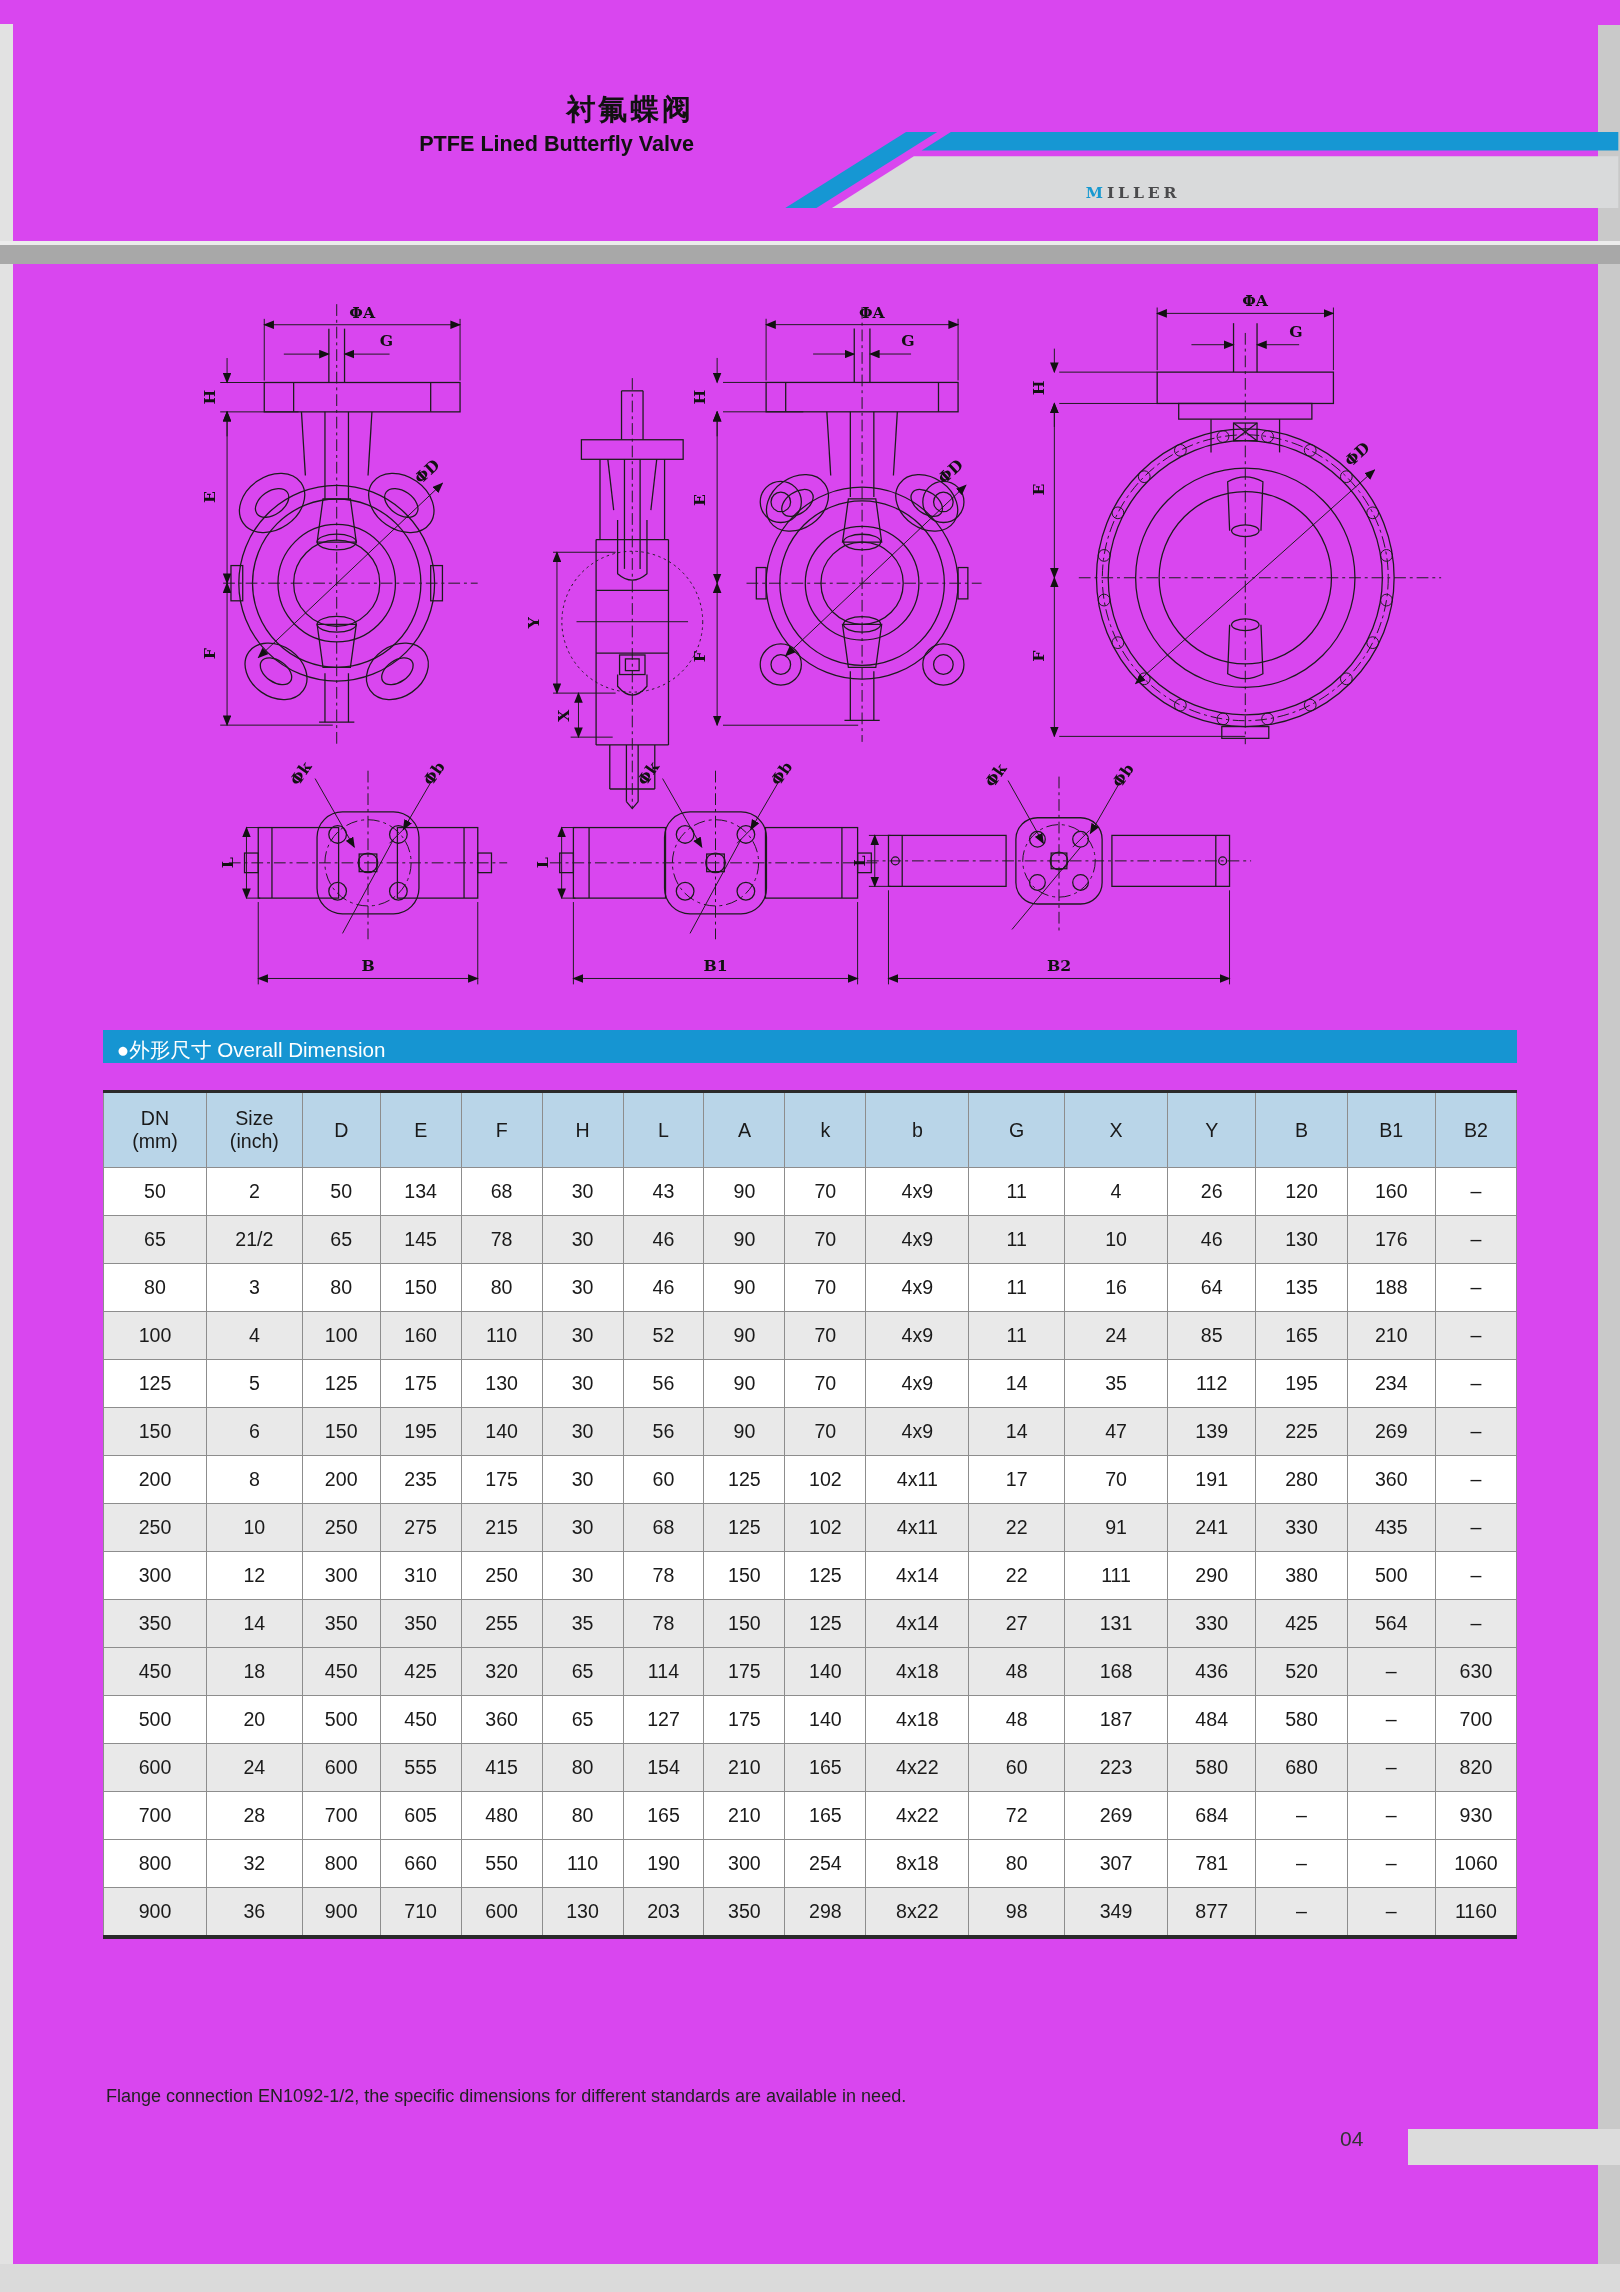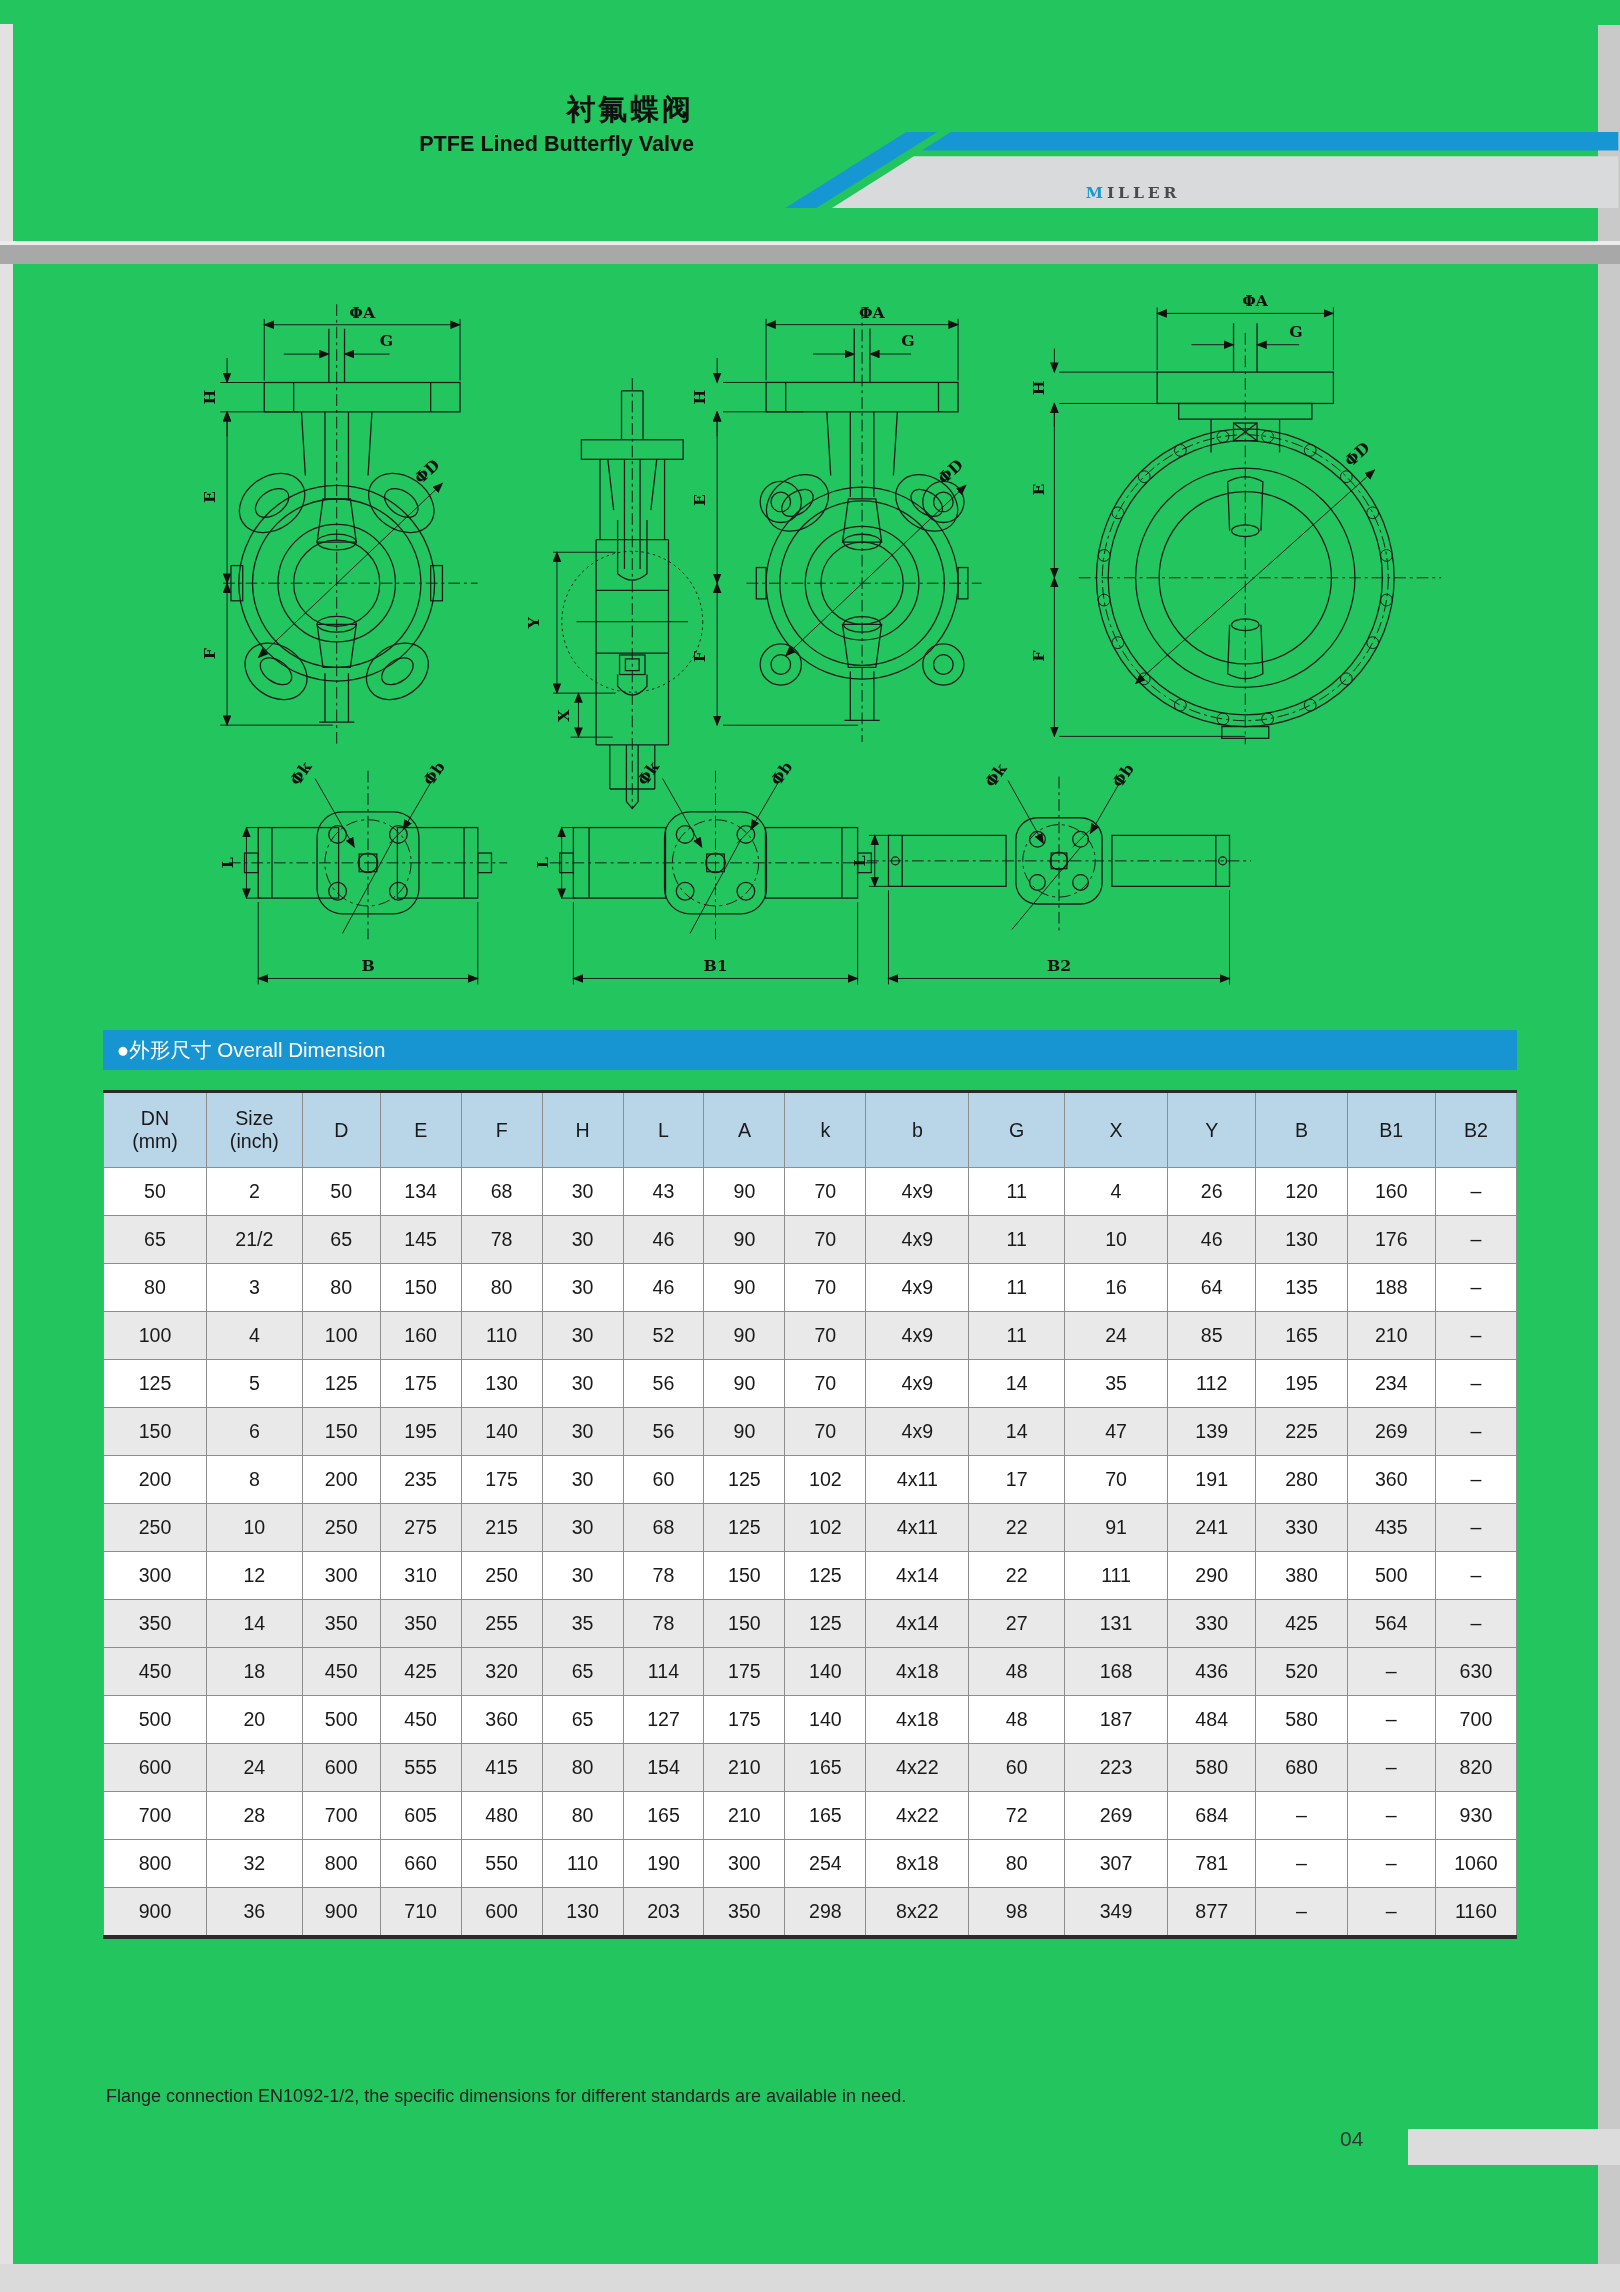--- a/index.html
+++ b/index.html
@@ -1,37 +1,37 @@
 <!DOCTYPE html>
 <html><head>
 <meta charset="utf-8">
 <style>
   html,body{margin:0;padding:0;background:#fff;}
-  .page{position:relative;width:1620px;height:2293px;background:#22c55e;overflow:hidden;
+  .page{position:relative;width:1620px;height:2293px;background:#d946ef;overflow:hidden;
         font-family:"Liberation Sans",sans-serif;color:#1a1a1a;}
   
   .edge{position:absolute;}
   .edge-left{left:0;top:23.5px;bottom:0;width:12.7px;background:#e2e2e2;}
   .edge-right{right:0;top:24.5px;bottom:0;width:21.6px;background:#c9c9c9;}
   .edge-bottom{left:0;right:0;top:2264px;height:28px;background:#dadada;}
   
   .header-titles{position:absolute;top:94px;right:926px;text-align:right;line-height:1.1;}
   .title-zh{font-size:29px;font-weight:bold;letter-spacing:2.9px;color:#111;}
   .title-en{font-size:21.6px;font-weight:bold;color:#111;margin-top:5.9px;}
   .logo{position:absolute;left:765px;top:132px;width:856px;height:76px;}
   .header-stripe{position:absolute;left:0;right:0;top:241px;height:18.6px;background:#a8a8a8;border-top:4.9px solid #ececec;}
   
   .drawings svg{position:absolute;overflow:visible;}
   svg .st{stroke:#1c1c1c;fill:none;stroke-width:1.3px;}
   svg .thin{stroke:#1c1c1c;fill:none;stroke-width:1px;}
   svg .cl{stroke:#1c1c1c;fill:none;stroke-width:1px;stroke-dasharray:12 4 3 4;}
   svg .dot{stroke:#1c1c1c;fill:none;stroke-width:1px;stroke-dasharray:2.5 3.5;}
   svg text{font-family:"DejaVu Serif",serif;font-weight:bold;fill:#111;stroke:none;font-size:16px;}
   
-  .section-bar{position:absolute;left:103px;top:1030px;width:1414px;height:40px;background:#1695d2;
+  .section-bar{position:absolute;left:103px;top:1030px;width:1414px;height:33px;background:#1695d2;
                color:#fff;font-size:20.6px;line-height:40px;padding-left:13.7px;box-sizing:border-box;}
   
   .dim-table{position:absolute;left:103px;top:1090px;width:1414px;border-collapse:collapse;
              border-top:3.9px solid #2a2a2a;border-bottom:4.9px solid #2a2a2a;table-layout:fixed;}
   .dim-table th,.dim-table td{border:1px solid #8d8d8d;text-align:center;vertical-align:middle;
              font-size:19.6px;color:#1a1a1a;padding:0;}
   .dim-table th{background:#b9d5e8;height:74px;font-weight:normal;}
   .dim-table th div{line-height:1.15;}
   .dim-table td{height:47px;background:#fff;}
   .dim-table tr.alt td{background:#e9e9e9;}

